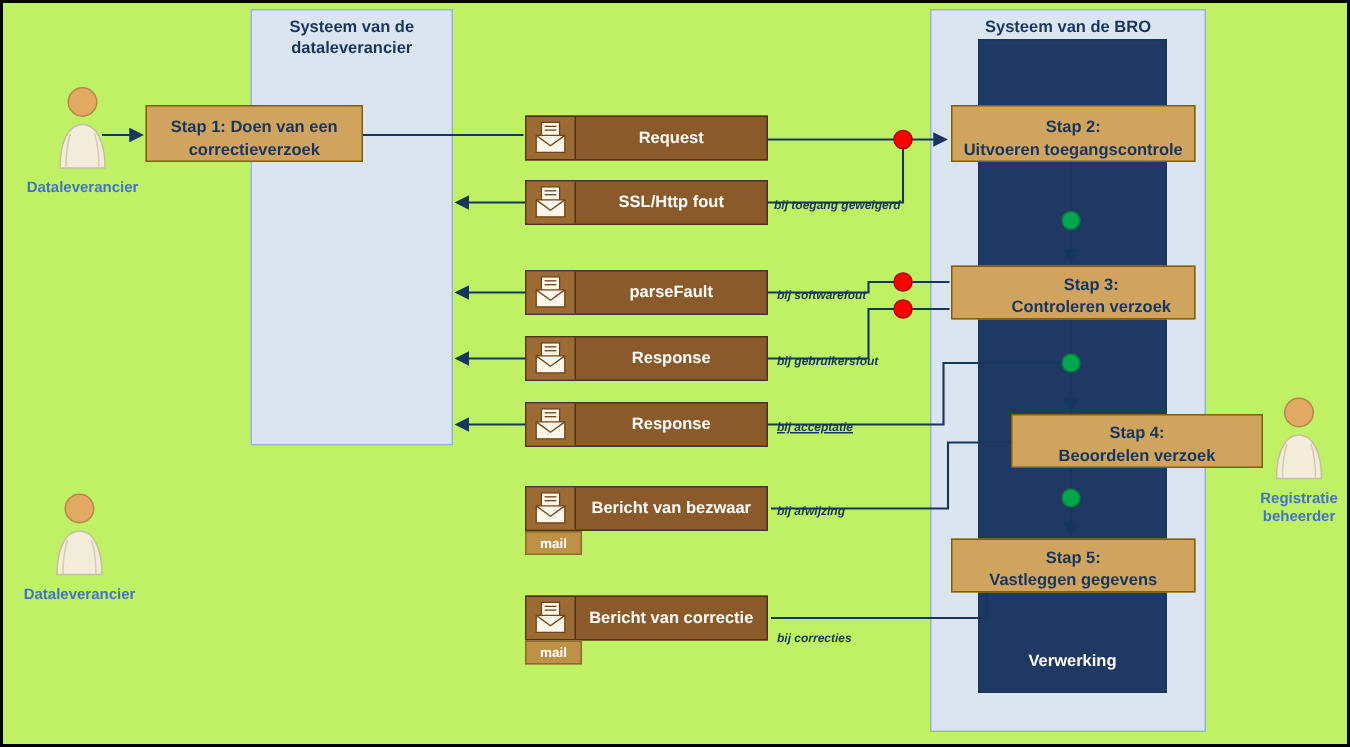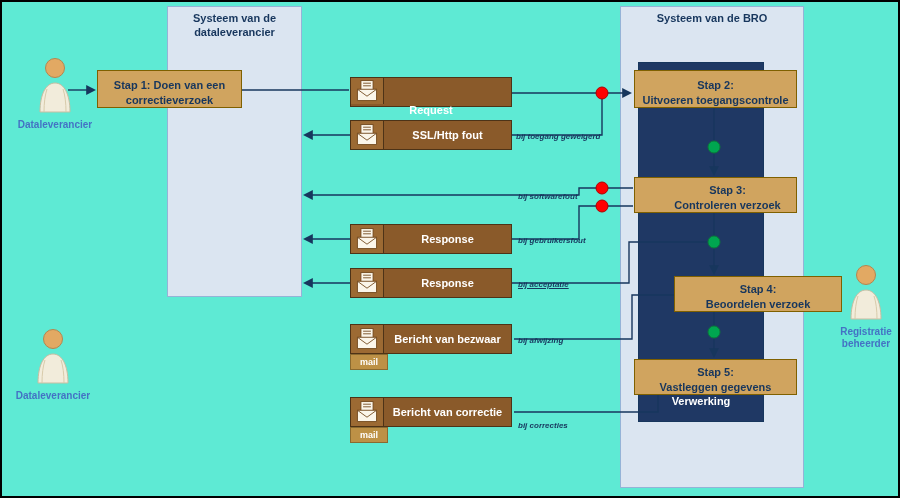--- a/index.html
+++ b/index.html
@@ -1,17 +1,17 @@
 <!DOCTYPE html>
 <html><head>
 <meta charset="utf-8">
 <style>
   html,body{margin:0;padding:0;background:#fff;}
   .canvas{
-    position:relative;width:900px;height:498px;background:#5eead4;
+    position:relative;width:900px;height:498px;background:#bef264;
     border:2px solid #000;box-sizing:border-box;overflow:hidden;
     font-family:"Liberation Sans", sans-serif;
   }
   .panel{position:absolute;background:#dbe5f1;border:1px solid #95b3d7;box-sizing:border-box;}
   .panel-title{padding-top:5px;text-align:center;font-weight:bold;font-size:11px;color:#17365d;line-height:1.25;}
   .dark{position:absolute;background:#1f3864;border:1px solid #17365d;box-sizing:border-box;}
   .dark-label{position:absolute;bottom:14px;left:0;width:100%;text-align:center;color:#ffffff;font-weight:bold;font-size:11px;}
   .wires{position:absolute;left:0;top:0;}
   .step{
     position:absolute;background:#d0a45f;border:1px solid #7f6000;color:#17365d;
@@ -38,21 +38,21 @@
 
 <div class="canvas">
 
   <div class="panel" style="left:165px;top:4px;width:135px;height:291px;">
     <div class="panel-title">Systeem van de dataleverancier</div>
   </div>
 
   <div class="panel" style="left:618px;top:4px;width:184px;height:482px;">
     <div class="panel-title">Systeem van de BRO</div>
   </div>
-  <div class="dark" style="left:636px;top:24px;width:126px;height:360px;margin-top:36px;">
+  <div class="dark" style="left:650px;top:24px;width:126px;height:436px;">
     <div class="dark-label">Verwerking</div>
   </div>
 
   <svg class="wires" width="900" height="498" viewBox="0 0 900 498">
     <defs>
       <marker id="arr" viewBox="0 0 10 10" refX="8" refY="5" markerWidth="7" markerHeight="7" orient="auto-start-reverse">
         <path d="M0,0 L10,5 L0,10 z" fill="#17365d"></path>
       </marker>
     </defs>
     <g stroke="#17365d" stroke-width="1.4" fill="none">
@@ -93,21 +93,21 @@
   </div>
   <div class="step" style="left:672px;top:274px;width:168px;height:36px;">
     <div>Stap 4:</div>
     <div>Beoordelen verzoek</div>
   </div>
   <div class="step" style="left:632px;top:357px;width:163px;height:36px;">
     <div>Stap 5:</div>
     <div>Vastleggen gegevens</div>
   </div>
 
-  <div class="msg" style="left:348px;top:75px;flex-direction:column;">
+  <div class="msg" style="left:348px;top:75px;">
     <span class="env">
       <svg width="26" height="26" viewBox="0 0 30 30">
           <rect x="8" y="3" width="14" height="11" fill="#fbf6ea" stroke="#6e4418"></rect>
           <line x1="10.5" y1="6" x2="19.5" y2="6" stroke="#6e4418"></line>
           <line x1="10.5" y1="9" x2="19.5" y2="9" stroke="#6e4418"></line>
           <path d="M4,13 L26,13 L26,26 L4,26 Z" fill="#fbf6ea" stroke="#6e4418"></path>
           <path d="M4,13 L15,21 L26,13" fill="none" stroke="#6e4418"></path>
         </svg>
     </span>
     <span class="msg-label">Request</span>
@@ -116,20 +116,32 @@
     <span class="env">
       <svg width="26" height="26" viewBox="0 0 30 30">
           <rect x="8" y="3" width="14" height="11" fill="#fbf6ea" stroke="#6e4418"></rect>
           <line x1="10.5" y1="6" x2="19.5" y2="6" stroke="#6e4418"></line>
           <line x1="10.5" y1="9" x2="19.5" y2="9" stroke="#6e4418"></line>
           <path d="M4,13 L26,13 L26,26 L4,26 Z" fill="#fbf6ea" stroke="#6e4418"></path>
           <path d="M4,13 L15,21 L26,13" fill="none" stroke="#6e4418"></path>
         </svg>
     </span>
     <span class="msg-label">SSL/Http fout</span>
+  </div>
+  <div class="msg" style="left:348px;top:178px;">
+    <span class="env">
+      <svg width="26" height="26" viewBox="0 0 30 30">
+          <rect x="8" y="3" width="14" height="11" fill="#fbf6ea" stroke="#6e4418"></rect>
+          <line x1="10.5" y1="6" x2="19.5" y2="6" stroke="#6e4418"></line>
+          <line x1="10.5" y1="9" x2="19.5" y2="9" stroke="#6e4418"></line>
+          <path d="M4,13 L26,13 L26,26 L4,26 Z" fill="#fbf6ea" stroke="#6e4418"></path>
+          <path d="M4,13 L15,21 L26,13" fill="none" stroke="#6e4418"></path>
+        </svg>
+    </span>
+    <span class="msg-label">parseFault</span>
   </div>
   <div class="msg" style="left:348px;top:222px;">
     <span class="env">
       <svg width="26" height="26" viewBox="0 0 30 30">
           <rect x="8" y="3" width="14" height="11" fill="#fbf6ea" stroke="#6e4418"></rect>
           <line x1="10.5" y1="6" x2="19.5" y2="6" stroke="#6e4418"></line>
           <line x1="10.5" y1="9" x2="19.5" y2="9" stroke="#6e4418"></line>
           <path d="M4,13 L26,13 L26,26 L4,26 Z" fill="#fbf6ea" stroke="#6e4418"></path>
           <path d="M4,13 L15,21 L26,13" fill="none" stroke="#6e4418"></path>
         </svg>

